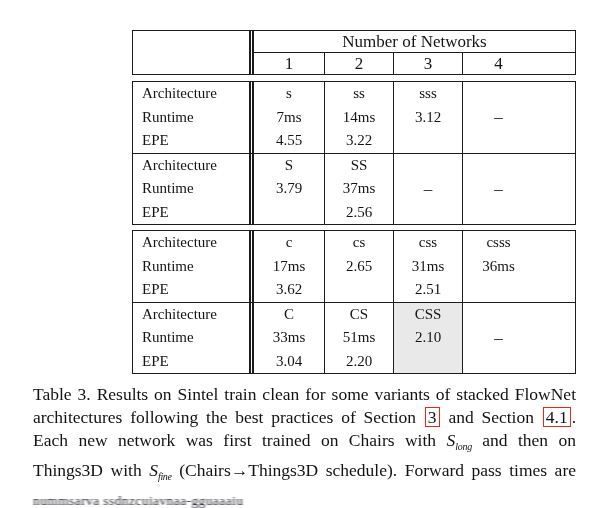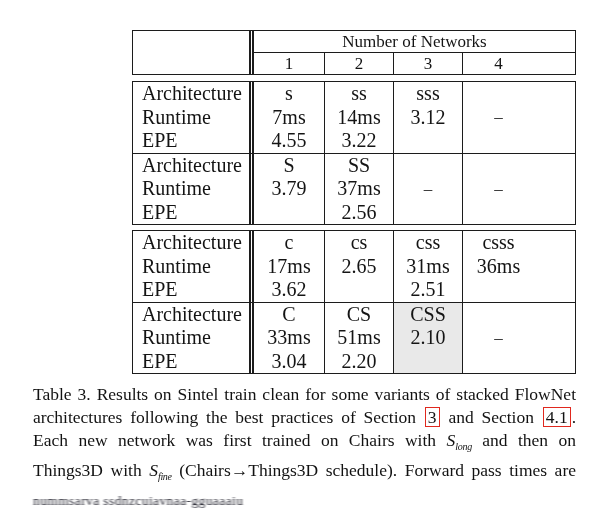--- a/index.html
+++ b/index.html
@@ -42,21 +42,21 @@
     font-size: 17px;
     border-bottom: 1px solid #1c1c1c;
   }
   .hdr-nums { display: flex; }
   .hdr-nums .dcell { height: 21px; line-height: 21px; font-size: 17px; }
 
   .header-section { margin-bottom: 6px; }
 
   .block .line {
     height: 23.5px; line-height: 23.5px;
-    font-size: 20px;
+    font-size: 15px;
     white-space: nowrap;
   }
   .block { height: auto; }
   .block-b, .block-d { border-top: 0; }
   .block-c { margin-top: 5px; }
 
   .dash-cell {
     display: flex; align-items: center; justify-content: center;
     font-size: 17px;
   }

